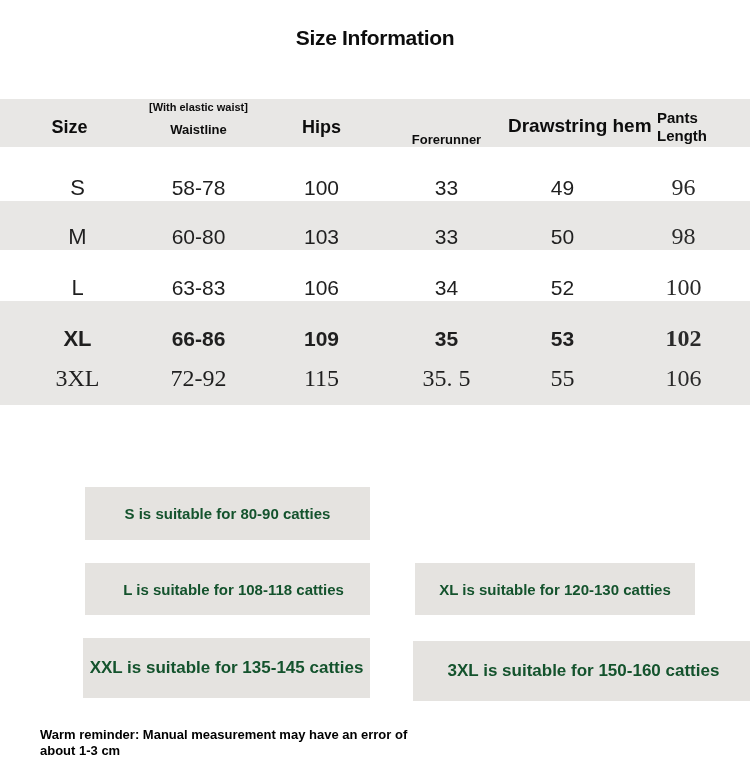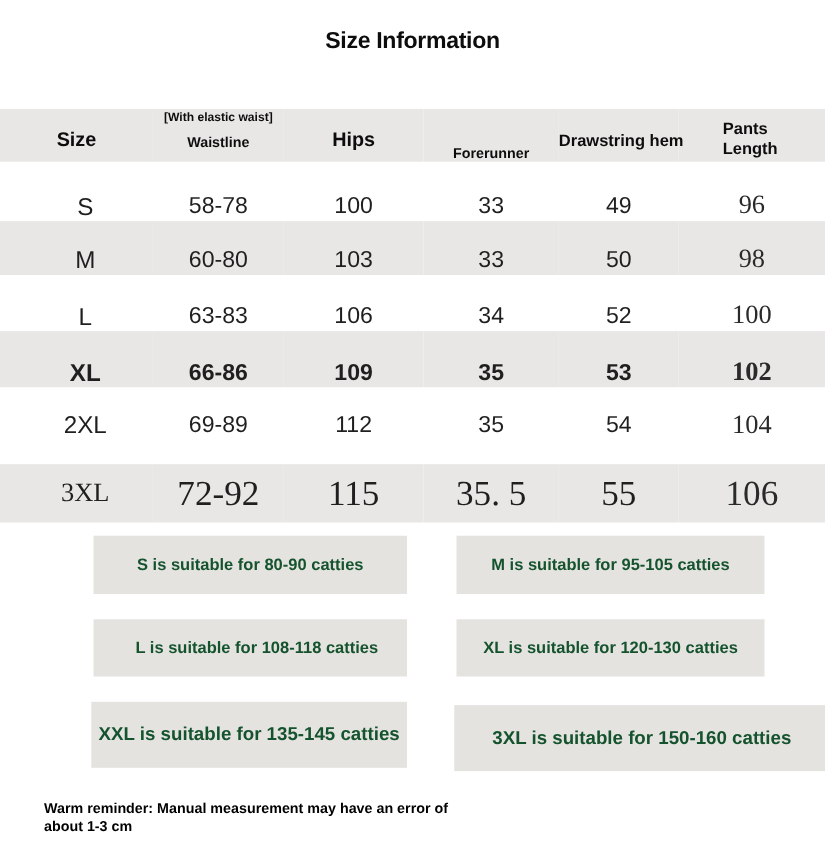--- a/index.html
+++ b/index.html
@@ -48,21 +48,21 @@
   th {
     font-weight: bold;
     text-align: center;
     vertical-align: bottom;
     padding-bottom: 9px;
     color: #0d0d0d;
     height: 48px;
   }
   th.h-size, th.h-hips { font-size: 18px; }
   th.h-fore { font-size: 13px; padding-bottom: 0; }
-  th.h-draw { font-size: 15px; padding-bottom: 10px; white-space: nowrap; }
+  th.h-draw { font-size: 19px; padding-bottom: 10px; white-space: nowrap; }
   th.h-waist { padding-bottom: 10px; }
   th.h-waist .note { font-size: 11px; margin-bottom: 9px; }
   th.h-waist .main { font-size: 13px; }
   th.h-pants { padding-bottom: 2px; }
   th.h-pants .wrapbox {
     width: 62px;
     margin-left: 40px;
     text-align: left;
     font-size: 15px;
     line-height: 1.2;
@@ -76,21 +76,21 @@
   }
   td.size-label { font-size: 22px; padding-left: 16px; }
   td.serif { font-family: "Liberation Serif", "DejaVu Serif", serif; font-size: 24px; color: #2a2a2a; }
 
   tr.row-s  td { height: 53px; padding-top: 27px; }
   tr.row-m  td { height: 48px; padding-top: 22px; }
   tr.row-l  td { height: 48px; padding-top: 24px; }
   tr.row-xl td { height: 47px; padding-top: 24px; font-weight: bold; }
   tr.row-2xl td { height: 70px; }
   tr.row-3xl td { height: 53px; }
-  tr.row-3xl td { font-family: "Liberation Serif", "DejaVu Serif", serif; font-size: 32px; }
+  tr.row-3xl td { font-family: "Liberation Serif", "DejaVu Serif", serif; font-size: 24px; }
   tr.row-3xl td.size-label { font-size: 24px; }
 
   
   .suit-box {
     position: absolute;
     background: #e5e3e0;
     display: flex;
     align-items: center;
     justify-content: center;
     font-weight: bold;
@@ -174,41 +174,32 @@
         <td class="serif">100</td>
       </tr>
       <tr class="row-xl band">
         <td class="size-label">XL</td>
         <td>66-86</td>
         <td>109</td>
         <td>35</td>
         <td>53</td>
         <td class="serif">102</td>
       </tr>
-      <tr class="row-2xl">
-        <td class="size-label">2XL</td>
-        <td>69-89</td>
-        <td>112</td>
-        <td>35</td>
-        <td>54</td>
-        <td class="serif">104</td>
-      </tr>
       <tr class="row-3xl band">
         <td class="size-label">3XL</td>
         <td>72-92</td>
         <td>115</td>
         <td>35. 5</td>
         <td>55</td>
         <td class="serif">106</td>
       </tr>
     </tbody>
   </table>
 
   <div class="suit-box b1">S is suitable for 80-90 catties</div>
-  <div class="suit-box b2">M is suitable for 95-105 catties</div>
   <div class="suit-box b3">L is suitable for 108-118 catties</div>
   <div class="suit-box b4">XL is suitable for 120-130 catties</div>
   <div class="suit-box b5">XXL is suitable for 135-145 catties</div>
   <div class="suit-box b6">3XL is suitable for 150-160 catties</div>
 
   <div class="reminder">Warm reminder: Manual measurement may have an error of about 1-3 cm</div>
 
 </div>
 
 </body></html>

